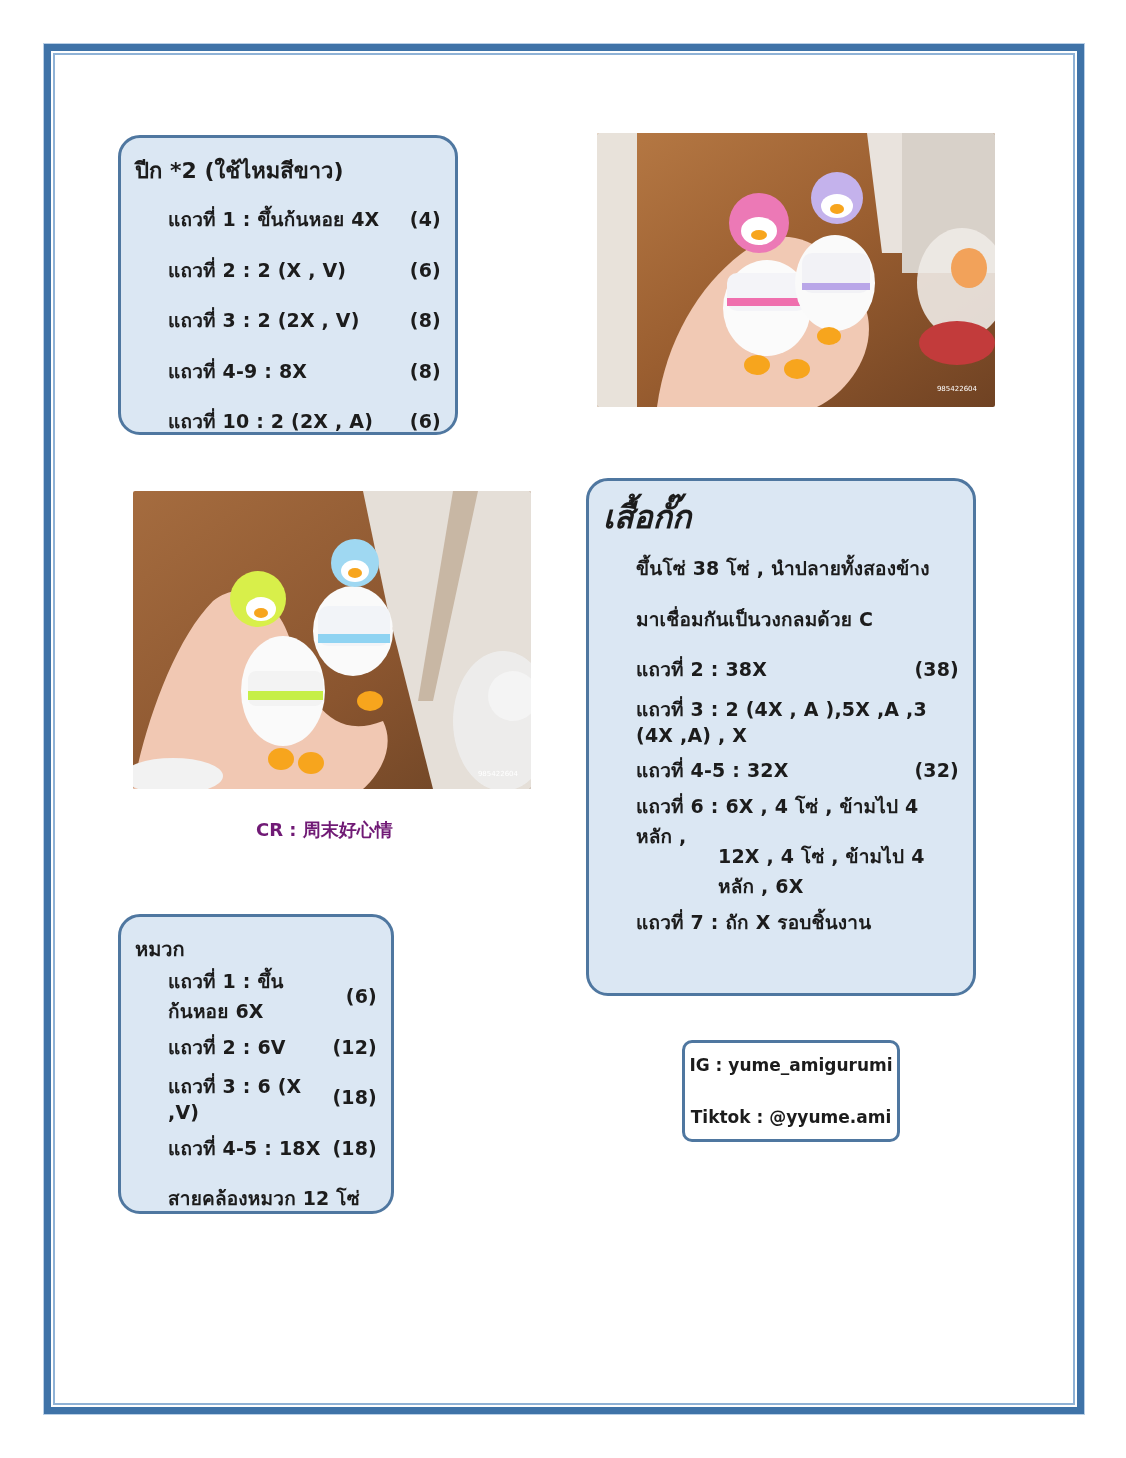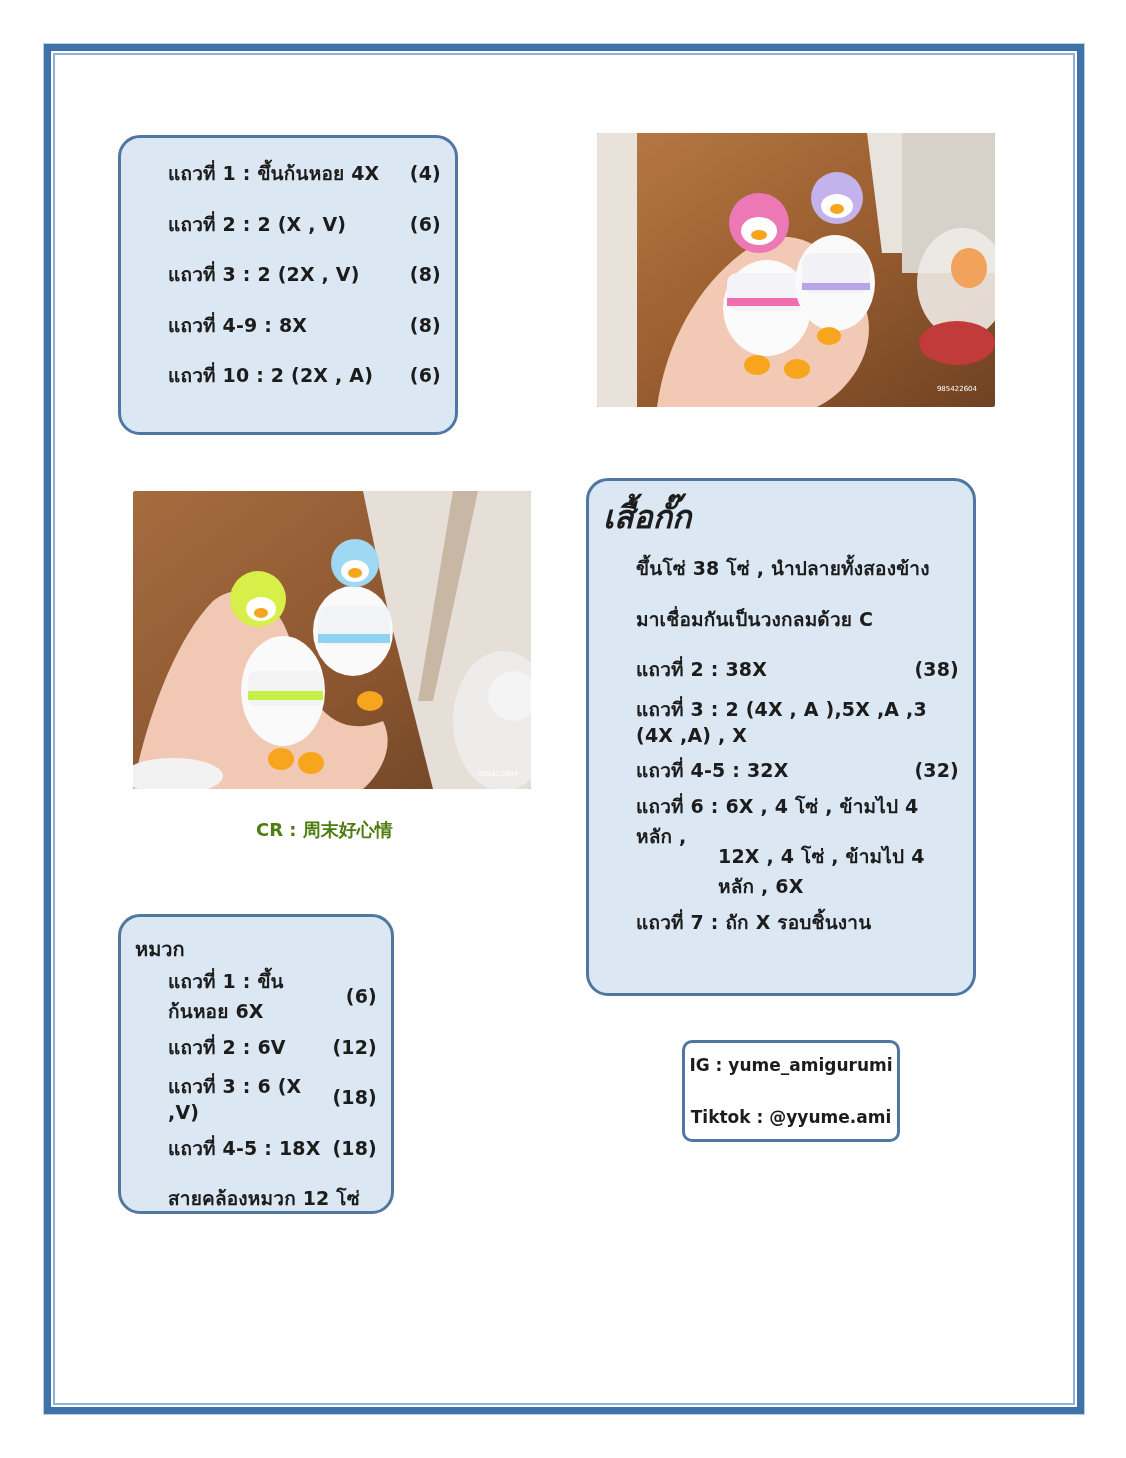--- a/index.html
+++ b/index.html
@@ -23,35 +23,36 @@
   .box .title { font-size: 22px; font-weight: bold; height: 46px; line-height: 46px; }
   .row { display: flex; justify-content: space-between; align-items: center; height: 50.5px; font-size: 19px; font-weight: bold; letter-spacing: 0.2px; margin-left: 33px; }
   .row .count { min-width: 46px; text-align: right; }
   .row.indent { padding-left: 82px; }
 
   .photo {
     position: absolute; overflow: hidden; border-radius: 2px;
   }
   .photo svg { display: block; width: 100%; height: 100%; }
 
-  .credit { position: absolute; left: 256px; top: 818px; font-size: 18px; font-weight: bold; color: #4d7c0f; }
+  .credit { position: absolute; left: 256px; top: 818px; font-size: 18px; font-weight: bold; color: #701a75; }
 
   .social {
     position: absolute; left: 682px; top: 1040px; width: 218px; height: 102px;
     background: #ffffff; border: 3px solid #4f77a0; border-radius: 10px;
     display: flex; flex-direction: column; justify-content: center; align-items: center; gap: 32px;
     font-size: 17px; font-weight: bold;
   }
 </style>
 </head>
 <body>
 
 <div class="frame"></div>
 
 <div class="box" style="left:118px; top:135px; width:340px; height:300px;">
+  <div class="title">ปีก *2 (ใช้ไหมสีขาว)</div>
   <div class="row">
       <span>แถวที่ 1 : ขึ้นก้นหอย 4X</span>
       <span class="count">(4)</span>
     </div>
   <div class="row">
       <span>แถวที่ 2 : 2 (X , V)</span>
       <span class="count">(6)</span>
     </div>
   <div class="row">
       <span>แถวที่ 3 : 2 (2X , V)</span>

